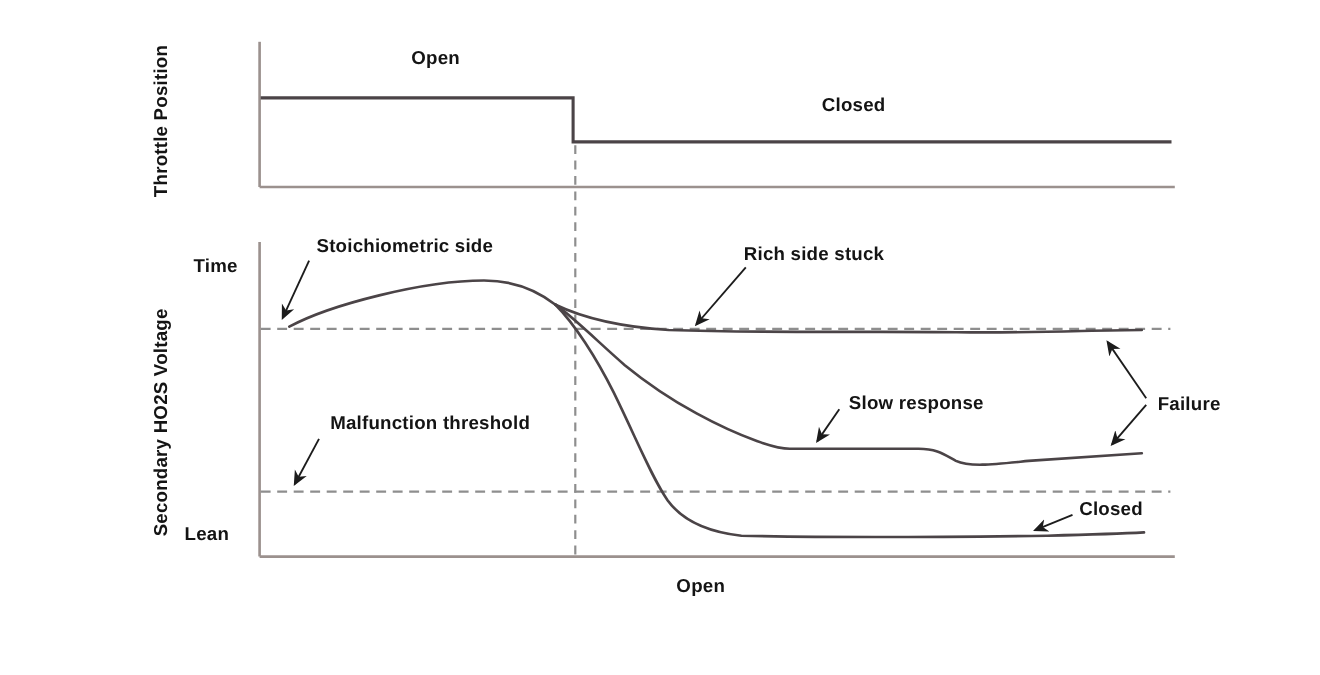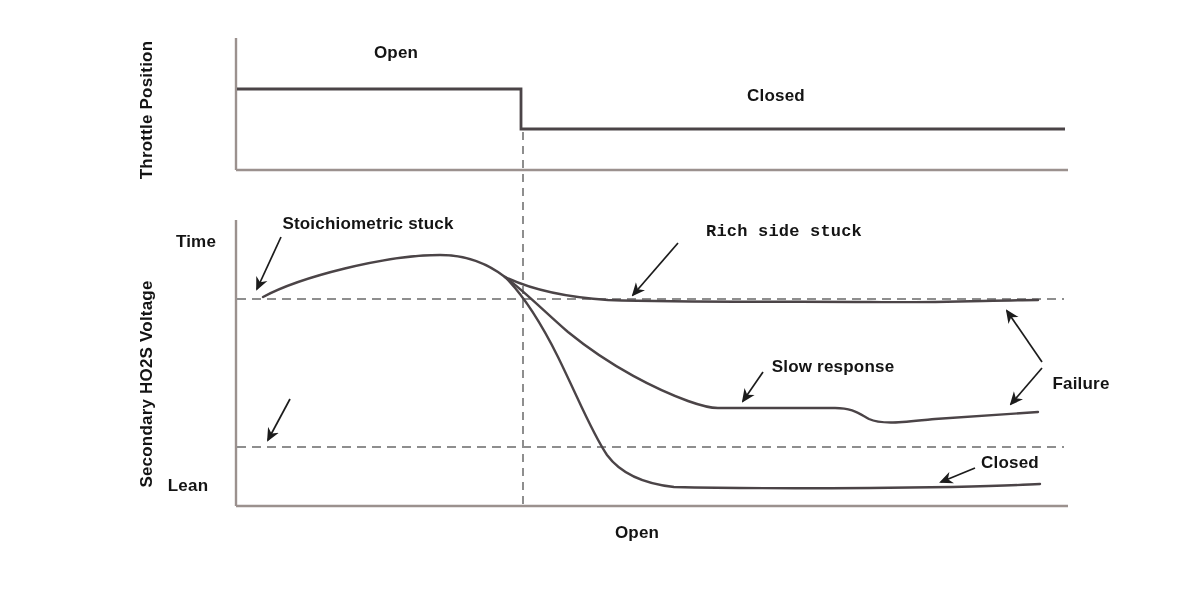--- a/index.html
+++ b/index.html
@@ -35,23 +35,23 @@
   }
   
   .pos-throttle-ylabel { left: 147px; top: 110px; }
   .pos-open            { left: 396px; top: 53px;  }
   .pos-closed          { left: 776px; top: 96px; text-align: right;  }
   .pos-ho2s-ylabel     { left: 147px; top: 384px; }
   .pos-rich            { left: 196px; top: 242px; }
   .pos-lean            { left: 188px; top: 486px; }
   .pos-stoich          { left: 368px; top: 224px; }
   .pos-malfunction     { left: 391px; top: 385px; }
-  .pos-rich-stuck      { left: 784px; top: 231px; font-family: Liberation Mono, monospace; }
+  .pos-rich-stuck      { left: 740px; top: 231px; }
   .pos-slow-response   { left: 833px; top: 367px; }
-  .pos-failure         { left: 1081px; top: 384px; }
+  .pos-failure         { left: 1081px; top: 368px; }
   .pos-normal          { left: 1010px; top: 463px; }
   .pos-time            { left: 637px; top: 533px; }
 </style>
 </head>
 <body>
 
 <div class="stage">
 
   <svg id="diagram-svg" width="1200" height="614" viewBox="0 0 1200 614">
     <defs>
@@ -89,21 +89,22 @@
   </svg>
 
   <div class="lbl vertical pos-throttle-ylabel">Throttle Position</div>
   <div class="lbl pos-open">Open</div>
   <div class="lbl pos-closed">Closed</div>
 
   <div class="lbl vertical pos-ho2s-ylabel">Secondary HO2S Voltage</div>
   <div class="lbl pos-rich">Time</div>
   <div class="lbl pos-lean">Lean</div>
 
-  <div class="lbl pos-stoich">Stoichiometric stuck</div>
+  <div class="lbl pos-stoich">Stoichiometric side</div>
+  <div class="lbl pos-malfunction">Malfunction threshold</div>
 
   <div class="lbl pos-rich-stuck">Rich side stuck</div>
   <div class="lbl pos-slow-response">Slow response</div>
   <div class="lbl pos-failure">Failure</div>
   <div class="lbl pos-normal">Closed</div>
 
   <div class="lbl pos-time">Open</div>
 </div>
 
 </body></html>

